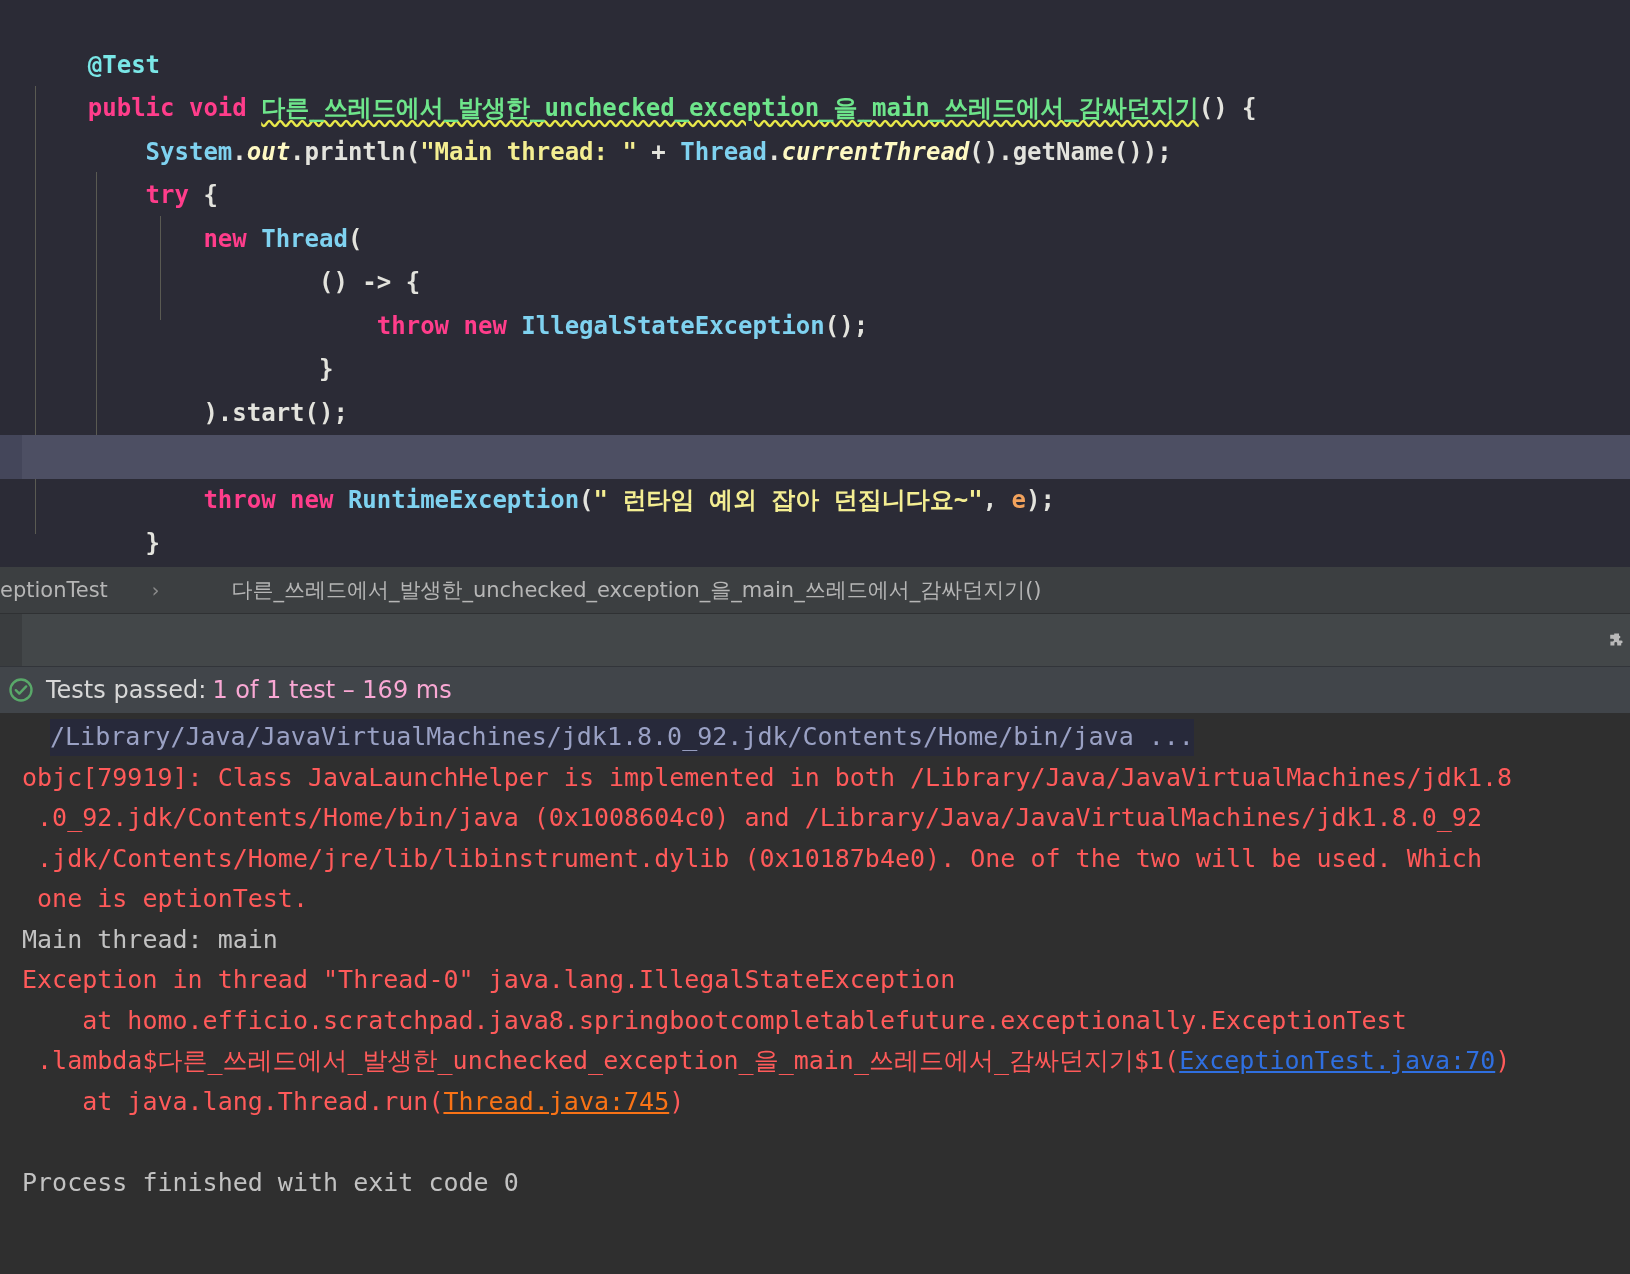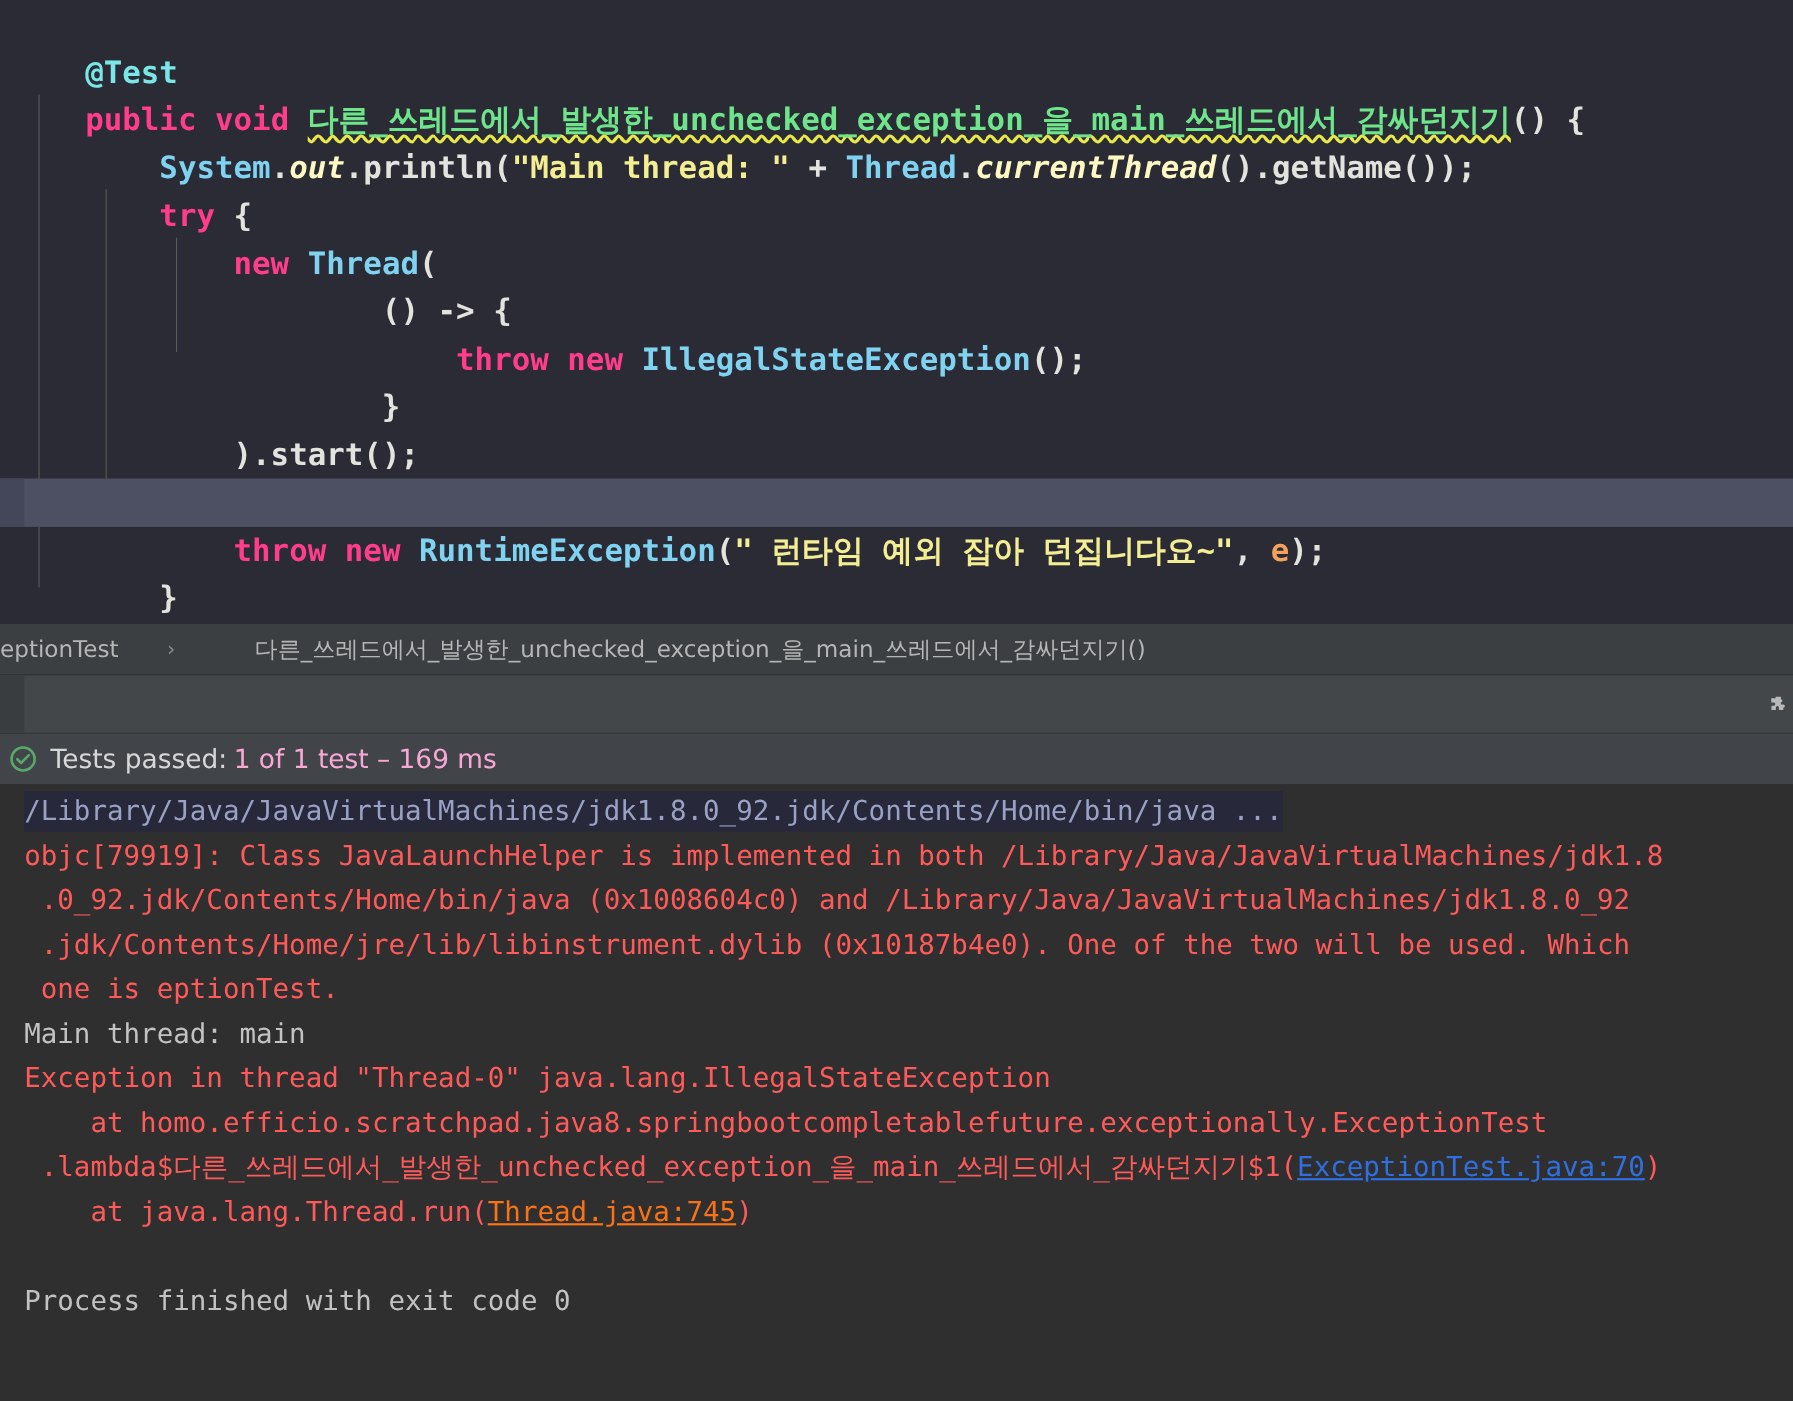--- a/index.html
+++ b/index.html
@@ -21,24 +21,24 @@
     height: 567px;
     background: #2b2b36;
     overflow: hidden;
   }
   .code-line {
     position: relative;
     height: 43.5px;
     line-height: 43.5px;
     white-space: pre;
     font-family: "DejaVu Sans Mono", "Liberation Mono", monospace;
-    font-size: 28px;
+    font-size: 24px;
     font-weight: bold;
     color: #d8d8d2;
-    padding-left: 10px;
+    padding-left: 30px;
   }
   .code-line.highlight {
     background: #4d4f63;
   }
   .code-line.highlight .gutter-strip {
     position: absolute;
     left: 0;
     top: 0;
     width: 22px;
     height: 100%;
@@ -138,20 +138,21 @@
     height: 40.5px;
     line-height: 40.5px;
     white-space: pre;
     font-family: "DejaVu Sans Mono", "Liberation Mono", monospace;
     font-size: 25px;
     padding-left: 22px;
     color: #b7b7b7;
   }
   .con-line.cmd {
     color: #9aa1c4;
+    margin-left: 28px;
   }
   .con-line.cmd .cmd-hl {
     background: #27293a;
     padding: 3px 0 5px 0;
   }
   .con-line.err { color: #ff5a5a; }
   .con-line.out { color: #c2c2c2; }
   .lnk-blue {
     color: #2f6fe0;
     text-decoration: underline;

